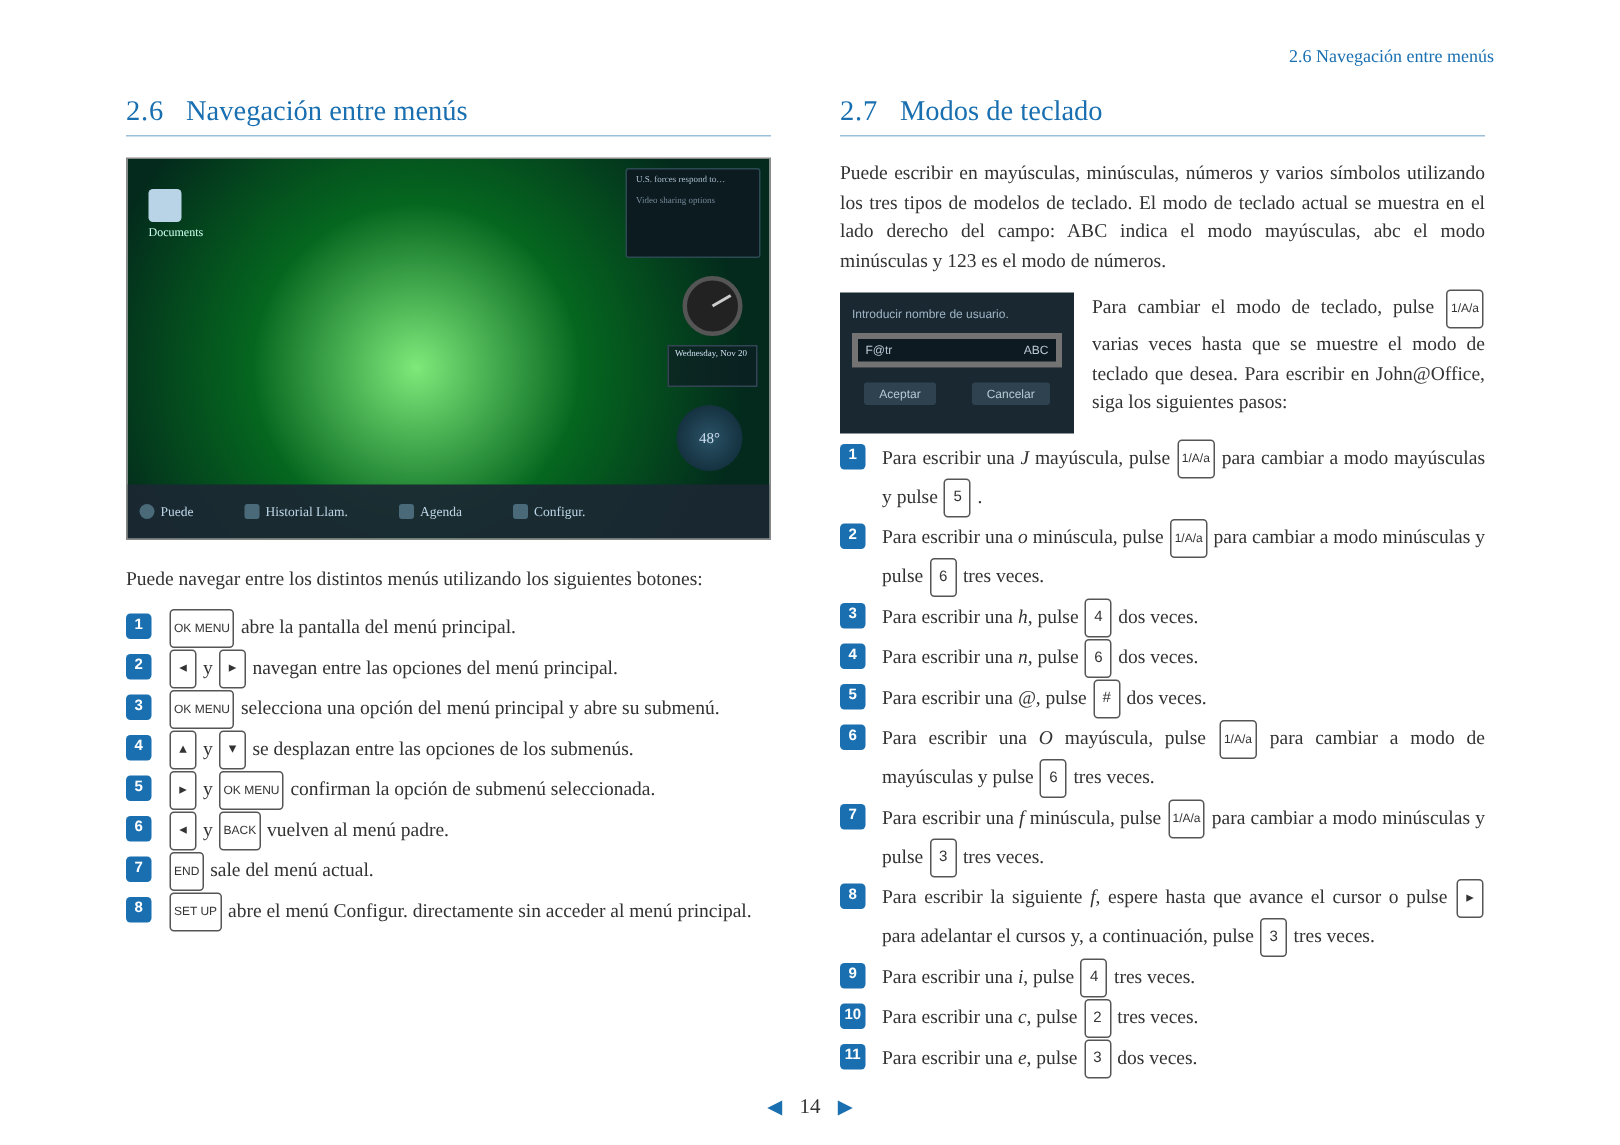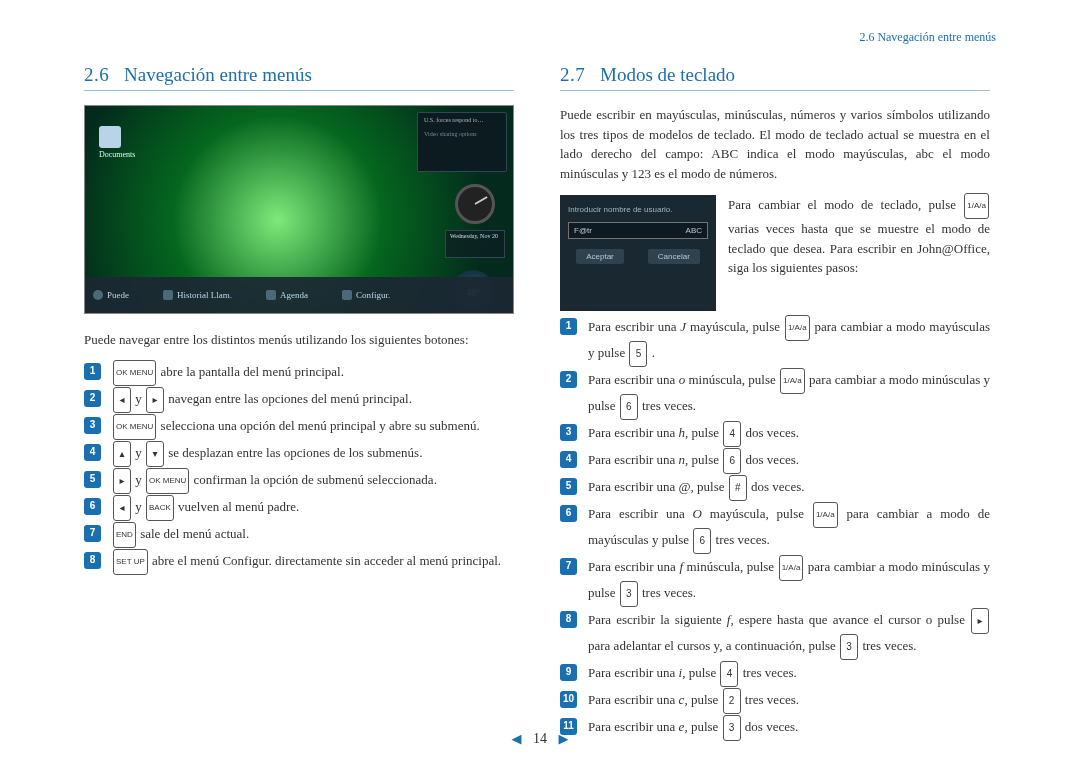--- a/index.html
+++ b/index.html
@@ -30,21 +30,21 @@
     font-size: 19px;
     font-weight: 400;
     color: #1a6fb0;
     padding-bottom: 4px;
     border-bottom: 1px solid #9bbfd9;
     margin-bottom: 14px;
   }
   h2 .num { letter-spacing: .5px; margin-right: 10px; }
   .screenshot {
     width: 430px;
-    height: 209px;
+    height: 255px;
     background: radial-gradient(circle at 45% 55%, #7fe97a 0%, #05671f 40%, #032a1c 80%);
     position: relative;
     border: 1px solid #888;
     margin-bottom: 16px;
     overflow: hidden;
   }
   .ss-topbar { position:absolute; top:6px; right:6px; width:90px; height:60px; background:#0b1b1f; border:1px solid #2c4a52; border-radius:2px; }
   .ss-topbar::after{content:"Video sharing options"; color:#789; font-size:6px; position:absolute; top:18px; left:6px; }
   .ss-topbar::before{content:"U.S. forces respond to…"; color:#abc; font-size:6px; position:absolute; top:4px; left:6px; }
   .ss-docs { position:absolute; top:20px; left:14px; color:#cfe; font-size:8px; }
@@ -93,30 +93,30 @@
     font-family: Arial, sans-serif;
     vertical-align: middle;
     margin: 0 1px;
     background:#fff;
     line-height:1;
   }
   .key.tall{ min-width:18px; height:18px; font-size:10px; }
   .inset {
     float: left;
     width: 156px;
-    height: 116px;
+    height: 94px;
     background: #1a2832;
     margin: 2px 12px 4px 0;
     padding: 10px 8px;
     color: #b8c8d4;
     font-size: 8px;
     font-family: Arial, sans-serif;
   }
   .inset-title { color:#9fb4c4; margin-bottom:8px; font-size:8px;}
-  .inset-field { background:#0e1a22; border:1px solid #737373; padding:3px 5px; margin-bottom:10px; display:flex; justify-content:space-between;}
+  .inset-field { background:#0e1a22; border:4px solid #737373; padding:3px 5px; margin-bottom:10px; display:flex; justify-content:space-between;}
   .inset-btns { display:flex; gap:24px; justify-content:center;}
   .inset-btn { background:#2e4250; padding:3px 10px; border-radius:2px; font-size:8px;}
   .clearwrap::after{content:""; display:block; clear:both;}
   .pager {
     position: absolute;
     bottom: 16px;
     left: 0; right: 0;
     text-align: center;
     font-size: 14px;
     color: #333;

